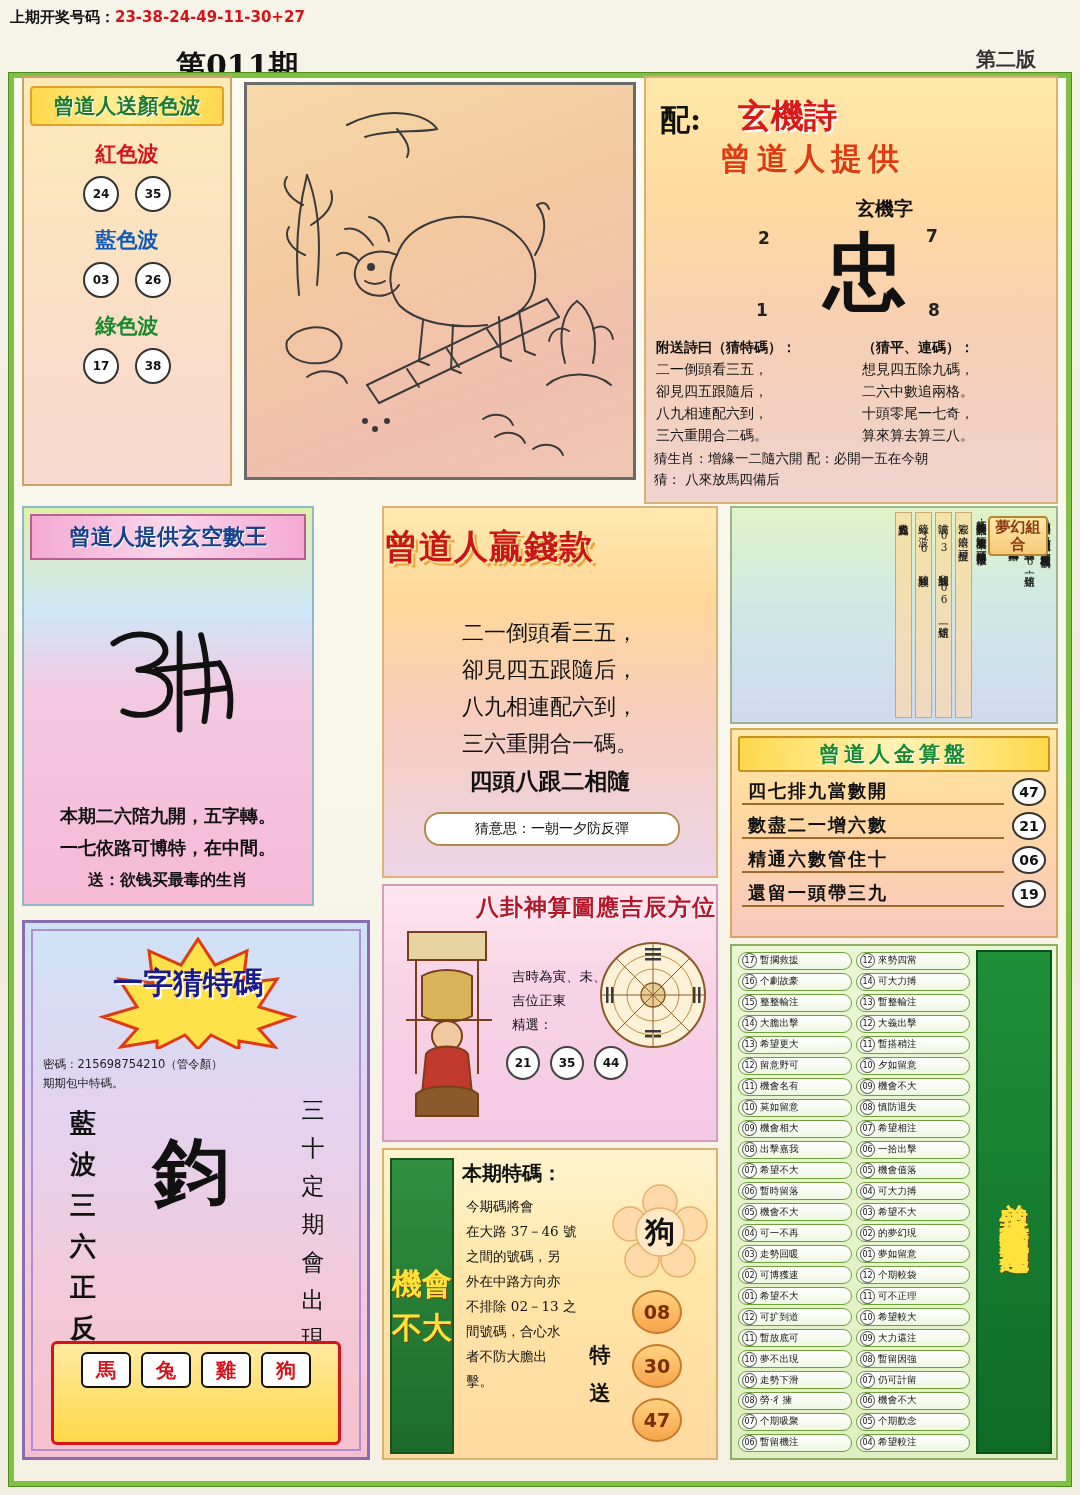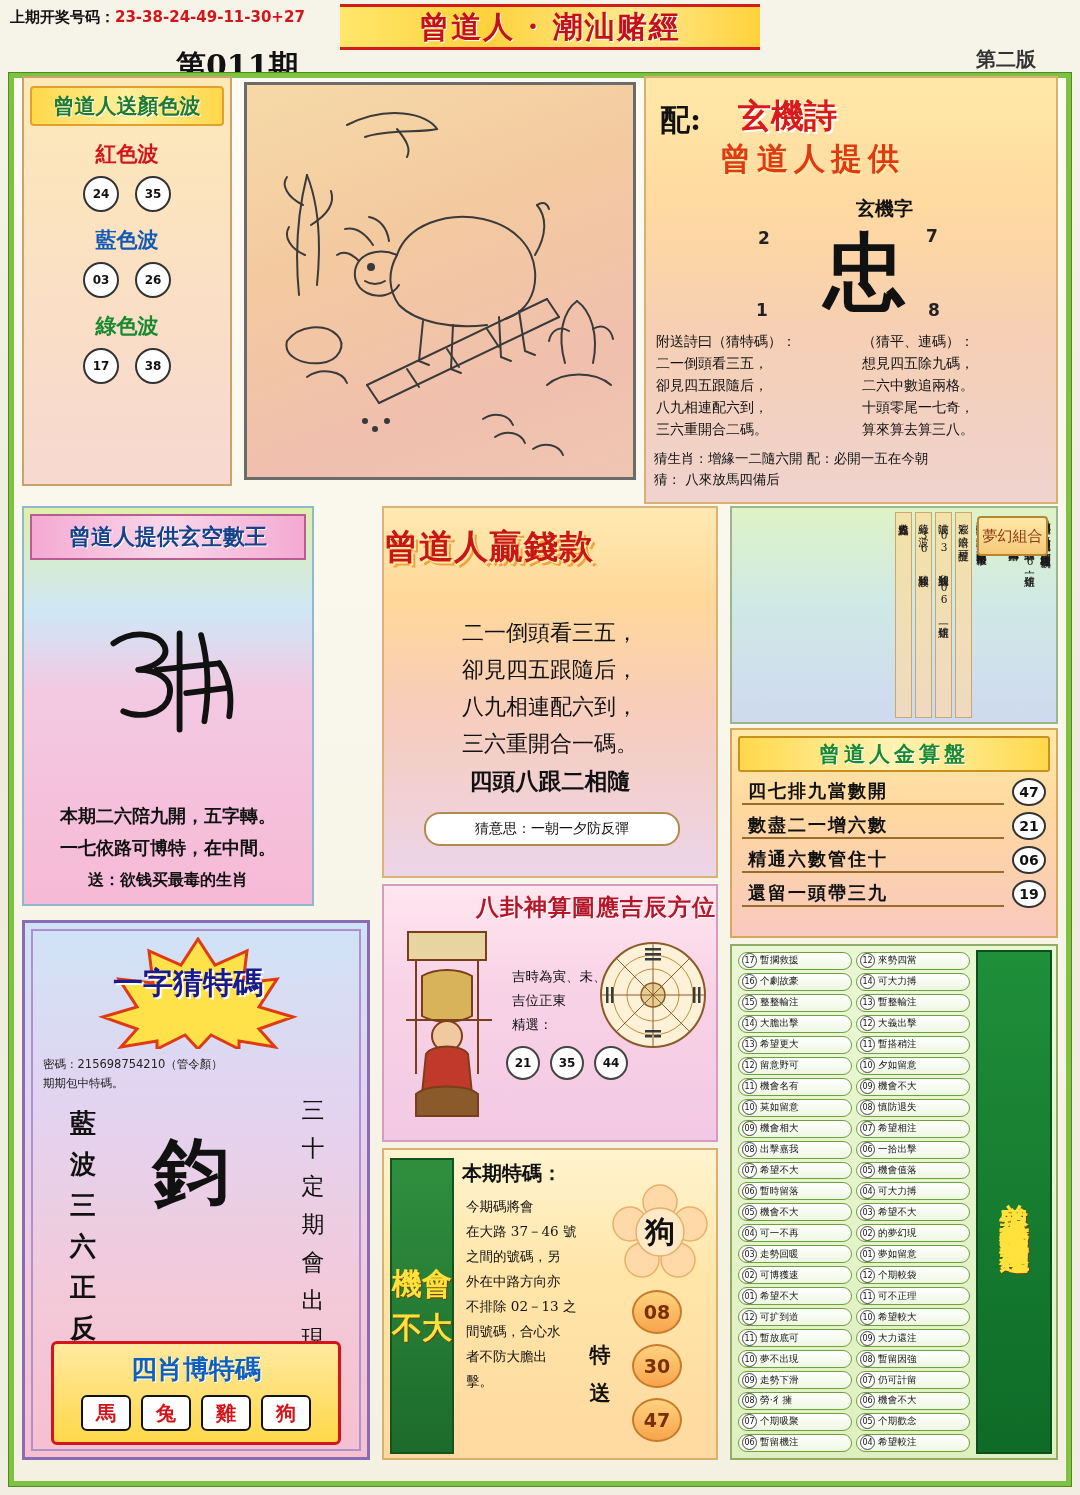--- a/index.html
+++ b/index.html
@@ -127,21 +127,21 @@
         font-family:"DejaVu Sans", sans-serif;}
   .cnr.c2{ left:112px; top:150px;}
   .cnr.c7{ left:280px; top:148px;}
   .cnr.c1{ left:110px; top:222px;}
   .cnr.c8{ left:282px; top:222px;}
   .poem-l, .poem-r{
     position:absolute; font-family:"DejaVu Serif", serif; font-size:14px; color:#111; line-height:22px;
   }
   .poem-l{ left:10px; top:252px; width:200px; }
   .poem-r{ left:216px; top:252px; width:190px; }
-  .poem-head{ font-weight:normal; }
+  .poem-head{ font-weight:bold;margin-top:6px; }
   .zsx{ position:absolute; left:8px; top:370px; font-family:"DejaVu Serif", serif;
         font-size:13.5px; color:#111; line-height:21px; width:400px;}
 
   
   #pD {
     left:22px; top:506px; width:292px; height:400px;
     background:linear-gradient(180deg,#dff0a9,#cfe7f7 26%,#f3c9e2 46%,#f6b9d6 100%);
     border:2px solid #8fb8cf;
   }
   #pD .hd2{
@@ -300,25 +300,25 @@
     line-height:38px; text-align:center;
   }
 
   
   #pI{
     left:730px; top:506px; width:328px; height:218px;
     background:linear-gradient(180deg,#dff3c6,#cfe9e6 45%,#cfd9ef);
     border:2px solid #9bb58f;
   }
   .mh-box{
-    position:absolute; right:8px; top:8px; width:71px; height:40px;
+    position:absolute; right:8px; top:8px; width:60px; height:40px;
     background:linear-gradient(180deg,#ffe9a8,#f6c97a);
     border:2px solid #b8862f; border-radius:4px;
     display:flex; align-items:center; justify-content:center;
-    font-family:"DejaVu Serif", serif; font-size:15px; font-weight:normal; color:#8a3a12;
+    font-family:"DejaVu Serif", serif; font-size:15px; font-weight:bold; color:#8a3a12;
     line-height:17px; text-align:center;
   }
   .vcols{ position:absolute; left:4px; top:4px; right:4px; bottom:4px; display:flex; flex-direction:row-reverse; gap:3px;}
   .vcol{
     writing-mode:vertical-rl; text-orientation:upright;
     font-family:"DejaVu Serif", serif; font-size:10.5px; color:#1a1a1a; line-height:13px;
     letter-spacing:0.5px;
   }
   .vcol.box{
     background:linear-gradient(180deg,#f3e2a8,#efd9c0);
@@ -395,23 +395,20 @@
     white-space:nowrap; overflow:hidden;
   }
 </style>
 </head>
 <body>
 
 <div class="page">
 
   <div class="top-left-nums">
     <span>上期开奖号码：</span><span class="red">23-38-24-49-11-30+27</span>
-  </div>
-  <div class="masthead">
-    <span>曾道人 · 潮汕赌經</span>
   </div>
   <div class="issue">第011期</div>
   <div class="edition">第二版</div>
 
   <div class="frame"></div>
 
   <div class="panel" id="pA">
     <div class="hd">曾道人送顏色波</div>
 
     <div class="wave-group">
@@ -621,21 +618,20 @@
     <div class="gstar-text">一字猜特碼</div>
     <div class="gcode">
       <div>密碼：215698754210（管令顏）</div>
       <div>期期包中特碼。</div>
     </div>
     <div class="gleft">藍波三六正反擊</div>
     <div class="gbig">鈞</div>
     <div class="gright">三十定期會出現</div>
 
     <div class="gfoot">
-      <div class="t">四肖博特碼</div>
       <div class="animals">
         <span>馬</span>
         <span>兔</span>
         <span>雞</span>
         <span>狗</span>
       </div>
     </div>
   </div>
 
   <div class="panel" id="pH">

